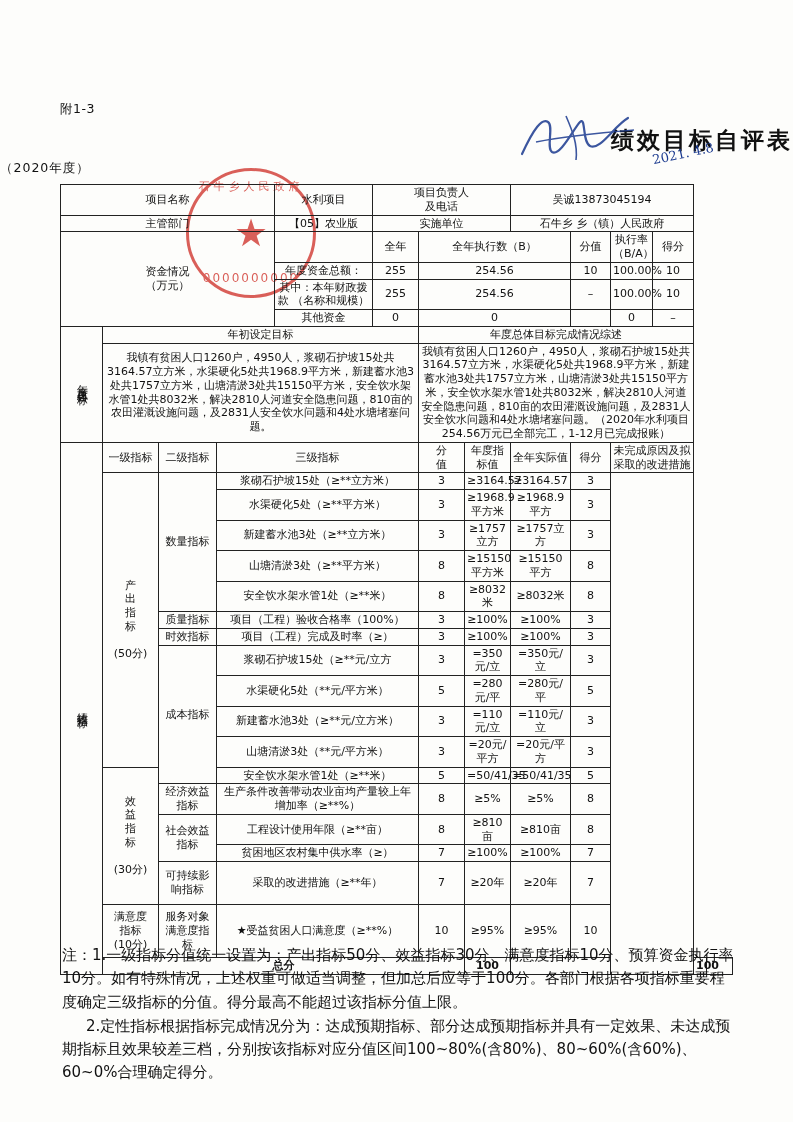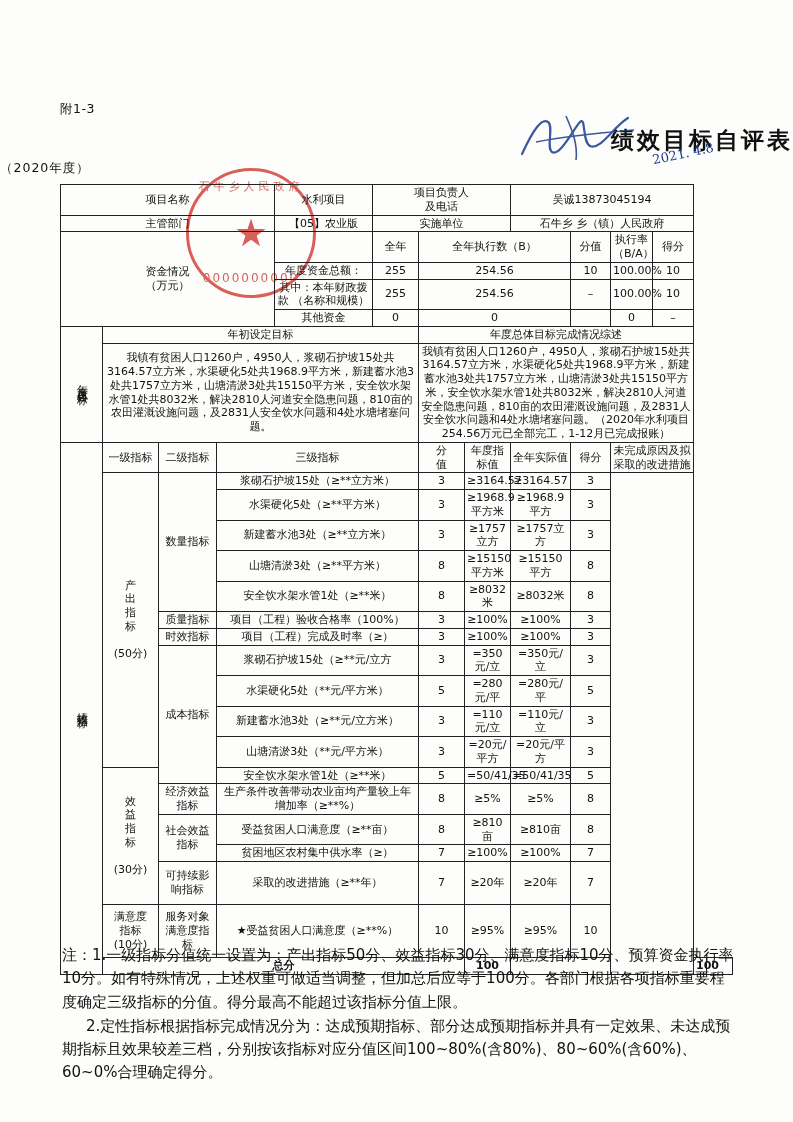--- a/index.html
+++ b/index.html
@@ -260,21 +260,21 @@
     <tr>
       <td class="tiny">经济效益<br>指标</td>
       <td colspan="4" class="lft tiny">生产条件改善带动农业亩均产量较上年增加率（≥**%）</td>
       <td>8</td>
       <td class="tiny">≥5%</td>
       <td class="tiny">≥5%</td>
       <td>8</td>
     </tr>
     <tr>
       <td rowspan="2" class="tiny">社会效益<br>指标</td>
-      <td colspan="4" class="lft tiny">受益贫困人口满意度（≥**亩）</td>
+      <td colspan="4" class="lft tiny">工程设计使用年限（≥**亩）</td>
       <td>8</td>
       <td class="tiny">≥810亩</td>
       <td class="tiny">≥810亩</td>
       <td>8</td>
     </tr>
     <tr>
       <td colspan="4" class="lft tiny">贫困地区农村集中供水率（≥）</td>
       <td>7</td>
       <td class="tiny">≥100%</td>
       <td class="tiny">≥100%</td>

